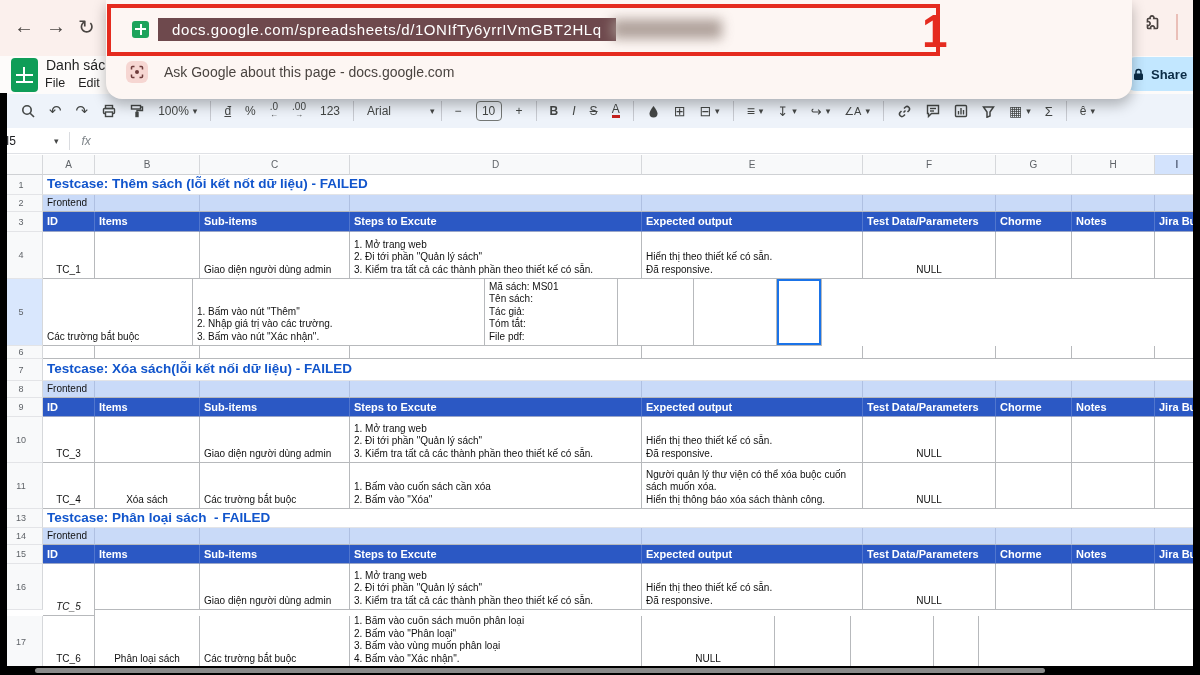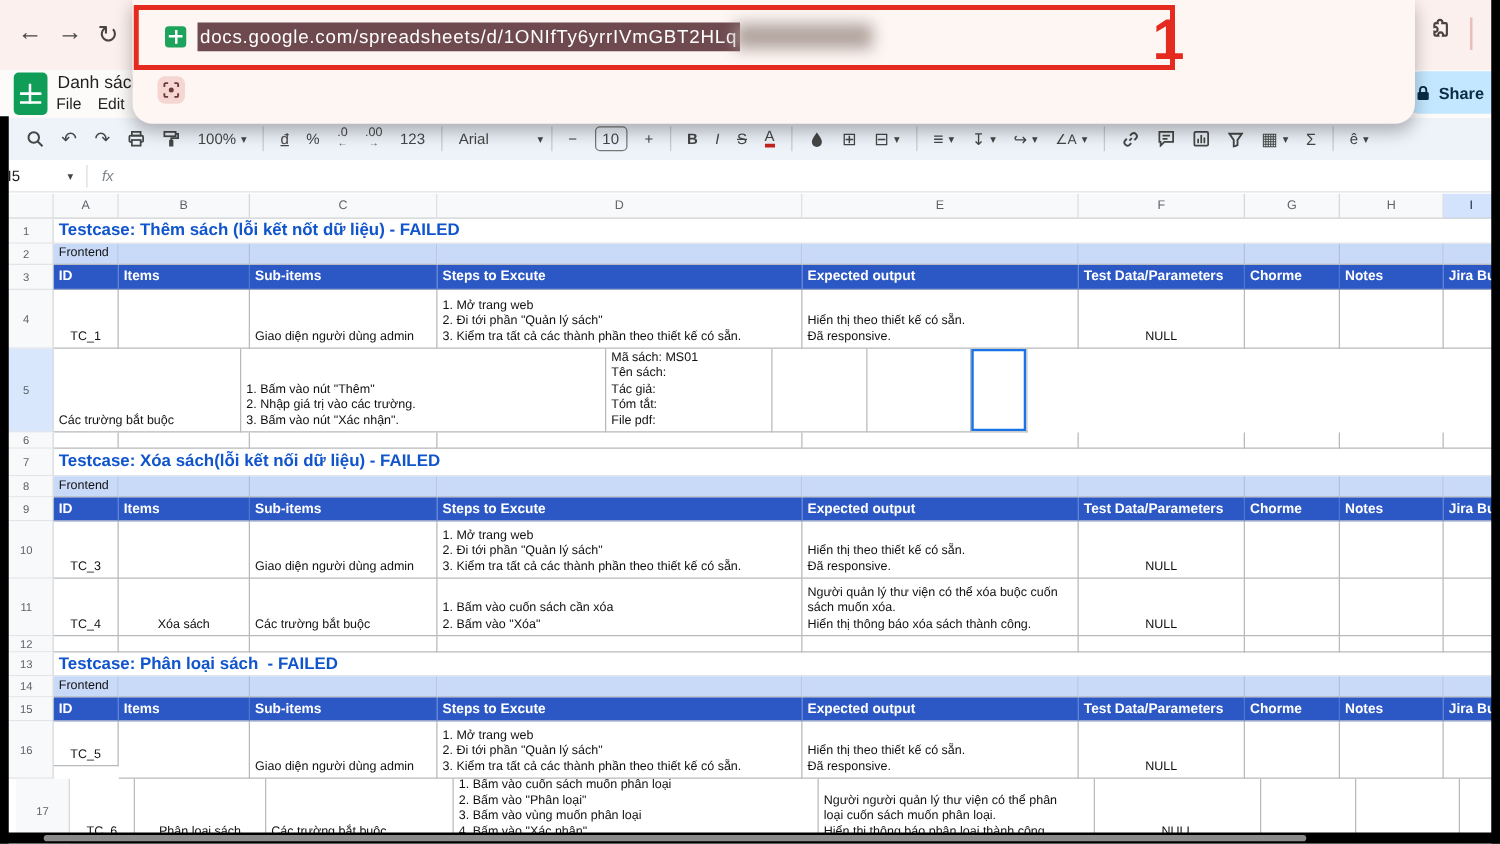--- a/index.html
+++ b/index.html
@@ -10,21 +10,21 @@
   .chrome-bar { position:absolute; left:0; top:0; width:1200px; height:56px; background:#fbf0ed; z-index:10; }
   .nav-ico { position:absolute; top:15px; font-size:20px; color:#4a4542; z-index:11; cursor:pointer; }
   .docbar { position:absolute; left:0; top:56px; width:1200px; height:38px; background:#fdfbfa; z-index:5; }
 
   .omni-panel { position:absolute; left:106px; top:0; width:1026px; height:99px; background:#fdf6f3;
                 border-radius:0 0 16px 16px; box-shadow:0 6px 14px rgba(0,0,0,.28); z-index:20; }
   .url-row { position:absolute; left:26px; top:16px; height:26px; display:flex; align-items:center; }
   .favicon { width:17px; height:17px; border-radius:3px; background:#1da35b; position:relative; margin-right:9px; }
   .favicon:before { content:""; position:absolute; left:8px; top:3px; width:2px; height:11px; background:#fff; }
   .favicon:after  { content:""; position:absolute; left:3px; top:7px; width:11px; height:2px; background:#fff; }
-  .url-sel { background:#6e494d; color:#fff; font-size:15px; letter-spacing:.6px; padding:3px 2px; white-space:nowrap; }
+  .url-sel { background:#6e494d; color:#fff; font-size:15px; letter-spacing:.6px; padding:3px 14px; white-space:nowrap; }
   .url-blur { width:110px; height:20px; background:#a3948d; filter:blur(6px); opacity:.85; margin-left:-4px; }
   .suggest-row { position:absolute; left:20px; top:57px; height:30px; display:flex; align-items:center; }
   .ask-ico { width:22px; height:22px; border-radius:6px; background:#f6d6d2; display:flex; align-items:center; justify-content:center; margin-right:16px; }
   .suggest-text { font-size:14px; color:#4a4440; }
 
   .redbox { position:absolute; left:107px; top:4px; width:833px; height:52px; border:4px solid #e52b1f; z-index:40; }
   .red-one { position:absolute; left:922px; top:4px; z-index:40; color:#e52b1f; font-size:46px; font-weight:bold; font-family:"Liberation Sans", sans-serif; }
 
   .puzzle { position:absolute; left:1142px; top:13px; z-index:11; }
   .chrome-div { position:absolute; left:1176px; top:14px; width:2px; height:26px; background:#eabfb8; z-index:11; }
@@ -384,32 +384,20 @@
 2. Bấm vào "Xóa"</div>
       <div class="cell tb" style="width: 221px; height: 46px;">Người quản lý thư viện có thể xóa buộc cuốn
 sách muốn xóa.
 Hiển thị thông báo xóa sách thành công.</div>
       <div class="cell tb ctr" style="width: 133px; height: 46px;">NULL</div>
       <div class="cell tb" style="width: 76px; height: 46px;"></div>
       <div class="cell tb" style="width: 83px; height: 46px;"></div>
       <div class="cell tb" style="width: 45px; height: 46px;"></div>
     </div>
     <div class="grow">
-      <div class="rownum" style="width: 43px; height: 13px;">12</div>
-      <div class="cell tb ctr" style="width: 52px; height: 13px;"></div>
-      <div class="cell tb ctr" style="width: 105px; height: 13px;"></div>
-      <div class="cell tb" style="width: 150px; height: 13px;"></div>
-      <div class="cell tb" style="width: 292px; height: 13px;"></div>
-      <div class="cell tb" style="width: 221px; height: 13px;"></div>
-      <div class="cell tb" style="width: 133px; height: 13px;"></div>
-      <div class="cell tb" style="width: 76px; height: 13px;"></div>
-      <div class="cell tb" style="width: 83px; height: 13px;"></div>
-      <div class="cell tb" style="width: 45px; height: 13px;"></div>
-    </div>
-    <div class="grow">
       <div class="rownum" style="width: 43px; height: 19px;">13</div>
       <div class="cell title-cell" style="width: 1157px; height: 19px;">Testcase: Phân loại sách  - FAILED</div>
     </div>
     <div class="grow">
       <div class="rownum" style="width: 43px; height: 17px;">14</div>
       <div class="cell band" style="width: 52px; height: 17px;">Frontend</div>
       <div class="cell band" style="width: 105px; height: 17px;"></div>
       <div class="cell band" style="width: 150px; height: 17px;"></div>
       <div class="cell band" style="width: 292px; height: 17px;"></div>
       <div class="cell band" style="width: 221px; height: 17px;"></div>
@@ -425,65 +413,63 @@
       <div class="cell hdrblue" style="width: 150px; height: 19px; overflow: visible;">Sub-items</div>
       <div class="cell hdrblue" style="width: 292px; height: 19px; overflow: visible;">Steps to Excute</div>
       <div class="cell hdrblue" style="width: 221px; height: 19px; overflow: visible;">Expected output</div>
       <div class="cell hdrblue" style="width: 133px; height: 19px; overflow: visible;">Test Data/Parameters</div>
       <div class="cell hdrblue" style="width: 76px; height: 19px; overflow: visible;">Chorme</div>
       <div class="cell hdrblue" style="width: 83px; height: 19px; overflow: visible;">Notes</div>
       <div class="cell hdrblue" style="width: 45px; height: 19px; overflow: visible;">Jira Bug</div>
     </div>
     <div class="grow">
       <div class="rownum" style="width: 43px; height: 46px;">16</div>
-      <div class="cell tb ctr" style="width: 52px; height: 36px;">TC_5</div>
+      <div class="cell tb ctr" style="width: 52px; height: 52px; font-style: italic;">TC_5</div>
       <div class="cell tb ctr" style="width: 105px; height: 46px;"></div>
       <div class="cell tb" style="width: 150px; height: 46px;">Giao diện người dùng admin</div>
       <div class="cell tb" style="width: 292px; height: 46px;">1. Mở trang web
 2. Đi tới phần "Quản lý sách"
 3. Kiểm tra tất cả các thành phần theo thiết kế có sẵn.</div>
       <div class="cell tb" style="width: 221px; height: 46px;">Hiển thị theo thiết kế có sẵn.
 Đã responsive.</div>
       <div class="cell tb ctr" style="width: 133px; height: 46px;">NULL</div>
       <div class="cell tb" style="width: 76px; height: 46px;"></div>
       <div class="cell tb" style="width: 83px; height: 46px;"></div>
       <div class="cell tb" style="width: 45px; height: 46px;"></div>
     </div>
     <div class="grow">
-      <div class="rownum" style="width: 43px; height: 52px; margin-left: 13px;">17</div>
+      <div class="rownum" style="width: 43px; height: 52px;">17</div>
       <div class="cell tb ctr" style="width: 52px; height: 52px;">TC_6</div>
       <div class="cell tb ctr" style="width: 105px; height: 52px;">Phân loại sách</div>
       <div class="cell tb" style="width: 150px; height: 52px;">Các trường bắt buộc</div>
       <div class="cell tb" style="width: 292px; height: 52px;">1. Bấm vào cuốn sách muốn phân loại
 2. Bấm vào "Phân loại"
 3. Bấm vào vùng muốn phân loại
 4. Bấm vào "Xác nhận".</div>
-      <div class="cell tb" style="width: 221px; height: 52px;">Người người quản lý thư viện có thể phân
-loại cuốn sách muốn phân loại.
-Hiển thị thông báo phân loại thành công.</div>
       <div class="cell tb ctr" style="width: 133px; height: 52px;">NULL</div>
       <div class="cell tb" style="width: 76px; height: 52px;"></div>
       <div class="cell tb" style="width: 83px; height: 52px;"></div>
       <div class="cell tb" style="width: 45px; height: 52px;"></div>
     </div>
   </div>
 
 <div class="omni-panel">
   <div class="url-row">
     <span class="favicon"></span>
     <span class="url-sel">docs.google.com/spreadsheets/d/1ONIfTy6yrrIVmGBT2HLq</span>
     <span class="url-blur"></span>
   </div>
   <div class="suggest-row">
     <span class="ask-ico">
       <svg width="14" height="14" viewBox="0 0 14 14" fill="none" stroke="#6d3a3a" stroke-width="1.5">
         <path d="M1.5 4.5v-2a1 1 0 0 1 1-1h2M9.5 1.5h2a1 1 0 0 1 1 1v2M12.5 9.5v2a1 1 0 0 1-1 1h-2M4.5 12.5h-2a1 1 0 0 1-1-1v-2"></path>
         <circle cx="7" cy="7" r="2" fill="#6d3a3a" stroke="none"></circle>
       </svg>
     </span>
+    <span class="suggest-text">Ask Google about this page - docs.google.com</span>
   </div>
 </div>
 <div class="redbox"></div>
 <div class="red-one">1</div>
 
 <div class="strip" style="left:0;top:93px;width:7px;height:582px"></div>
 <div class="strip" style="left:1193px;top:0;width:7px;height:675px"></div>
 <div class="strip" style="left:0;top:666px;width:1200px;height:9px"></div>
 <div class="scrubber"></div>
 

